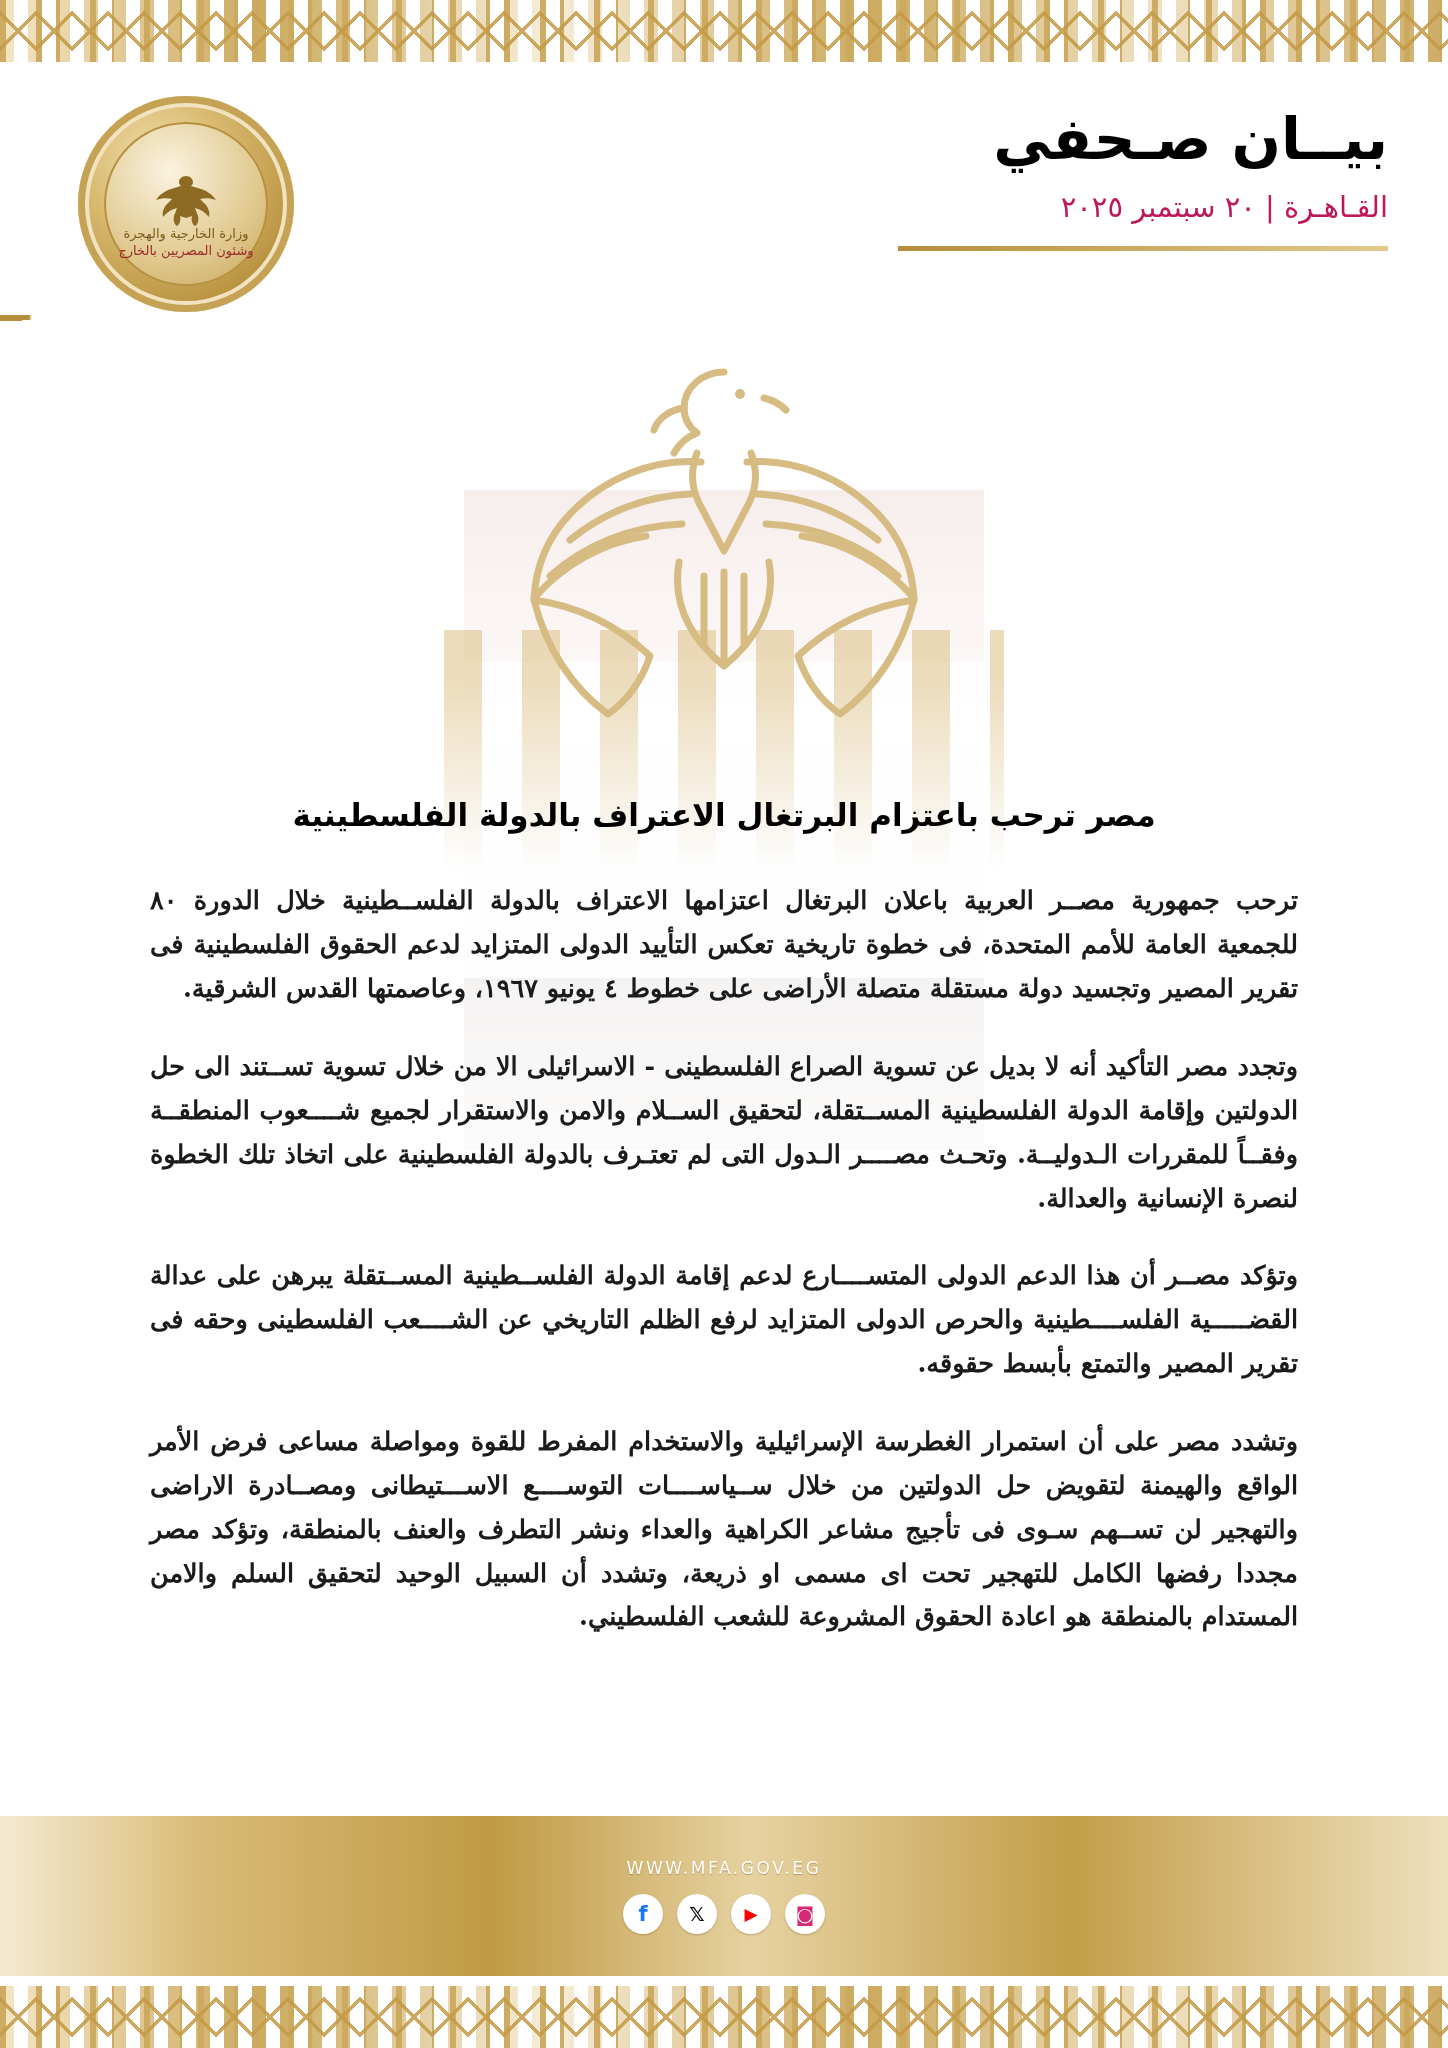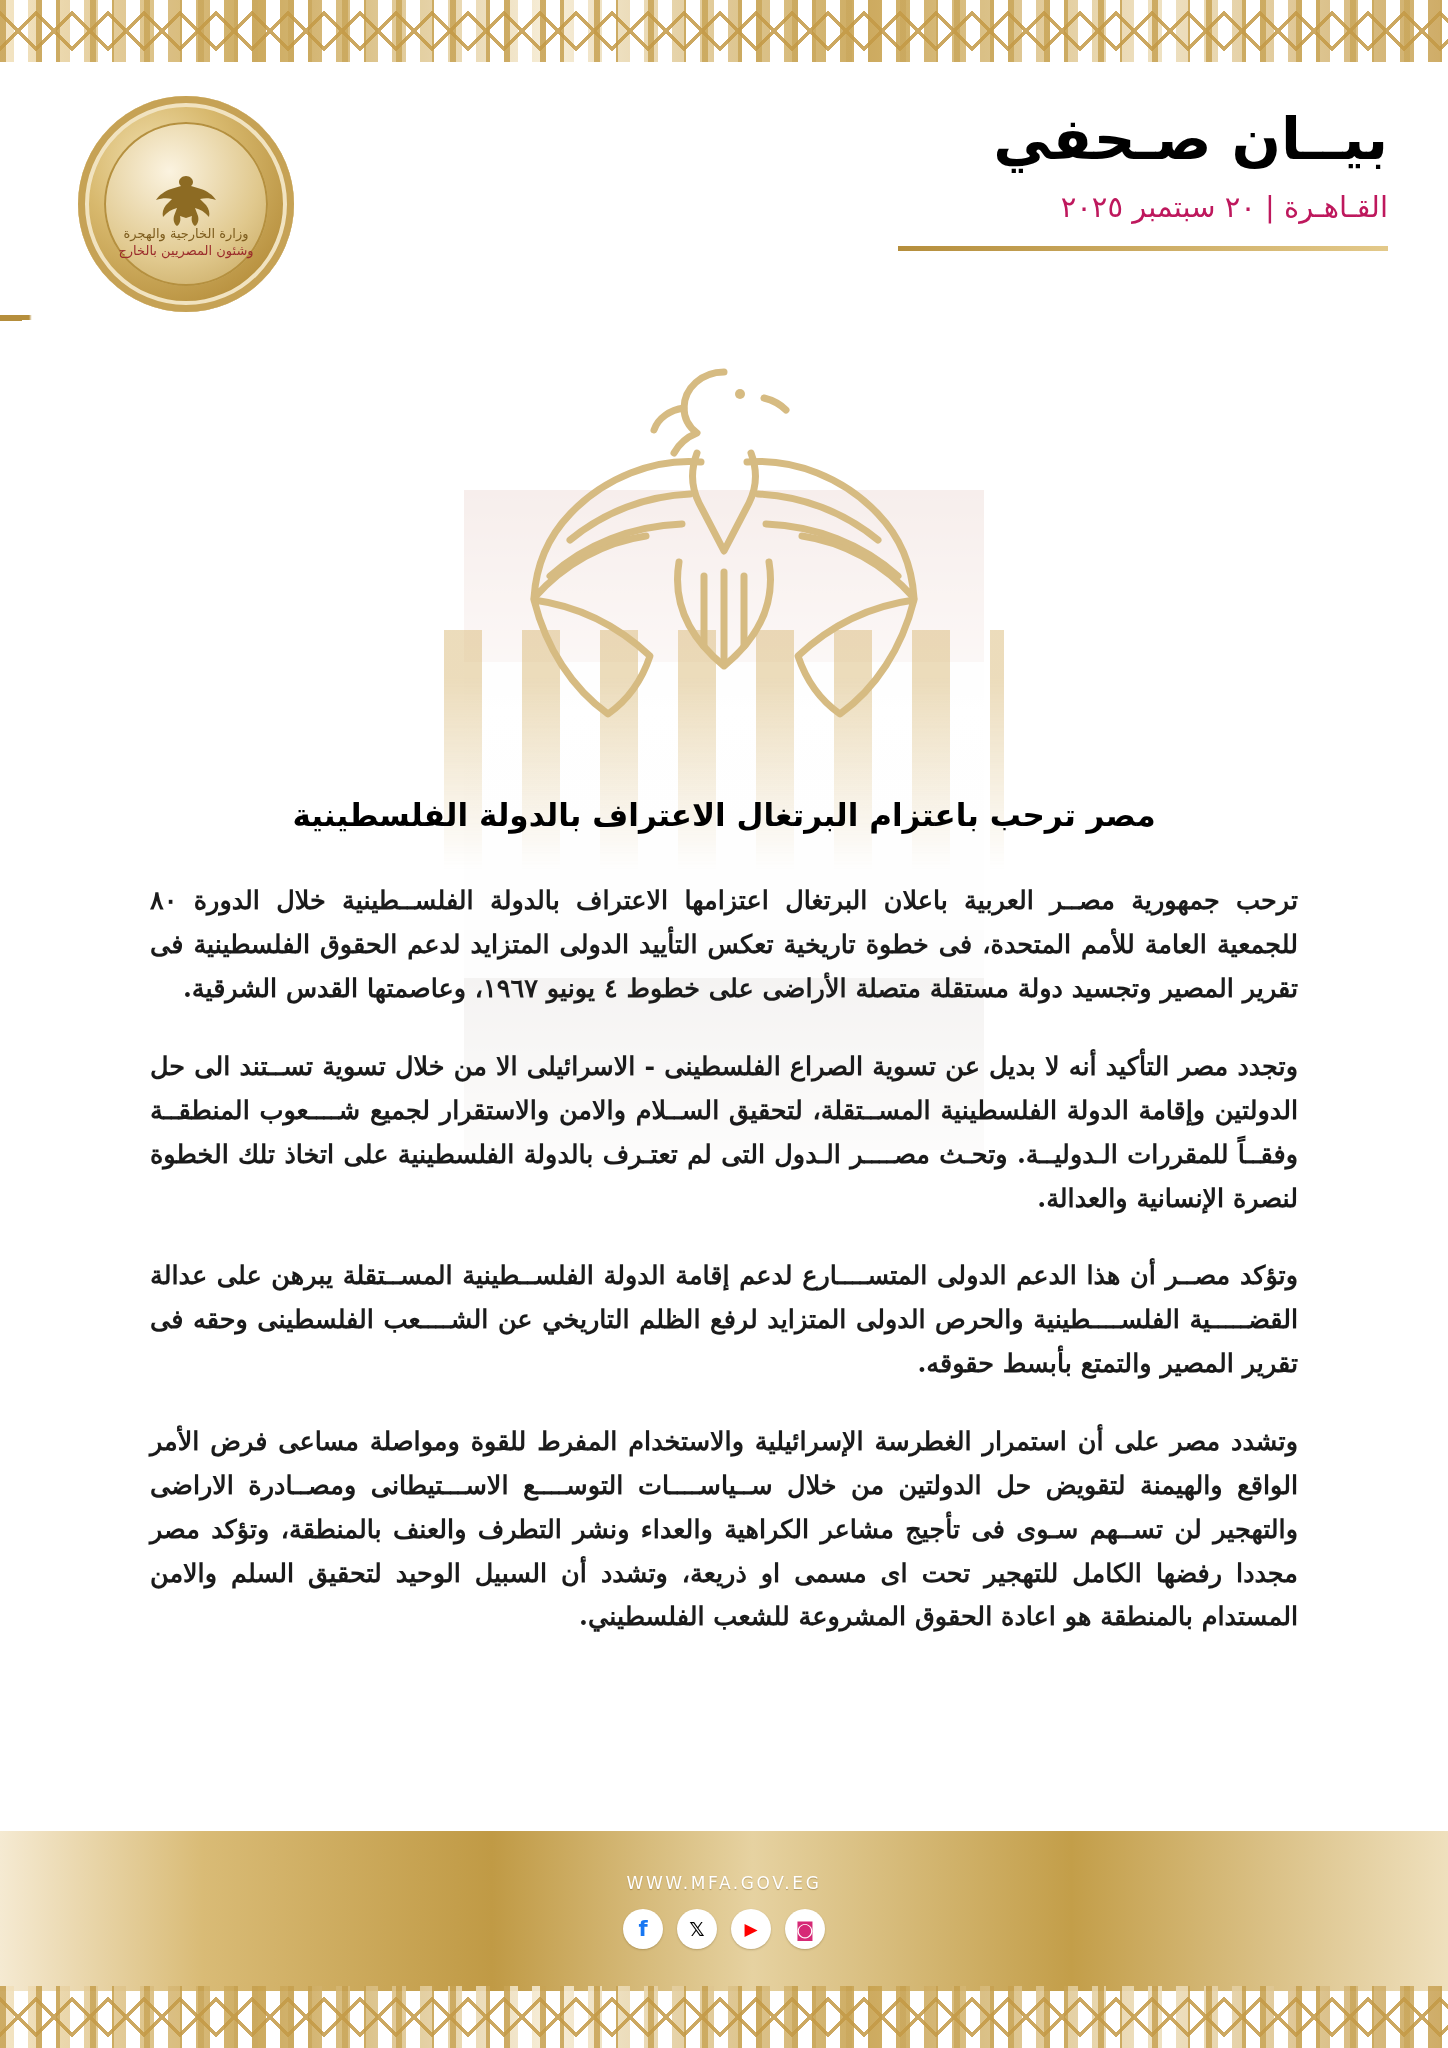--- a/index.html
+++ b/index.html
@@ -239,21 +239,21 @@
     line-height: 1.72;
     margin: 0 0 34px 0;
     text-align: justify;
     text-justify: inter-word;
   }
 
   
   .footer {
     position: absolute;
     left: 0;
-    bottom: 57px;
+    bottom: 72px;
     width: 100%;
     height: 160px;
     background: linear-gradient(90deg,#f5ead2 0%, #d9bb76 14%, #c09a45 34%, #e6d2a1 52%, #c39e49 74%, #efe0bd 100%);
     display: flex;
     flex-direction: column;
     align-items: center;
     justify-content: center;
   }
   .footer-url {
     font-family: "DejaVu Sans", "Liberation Sans", sans-serif;

